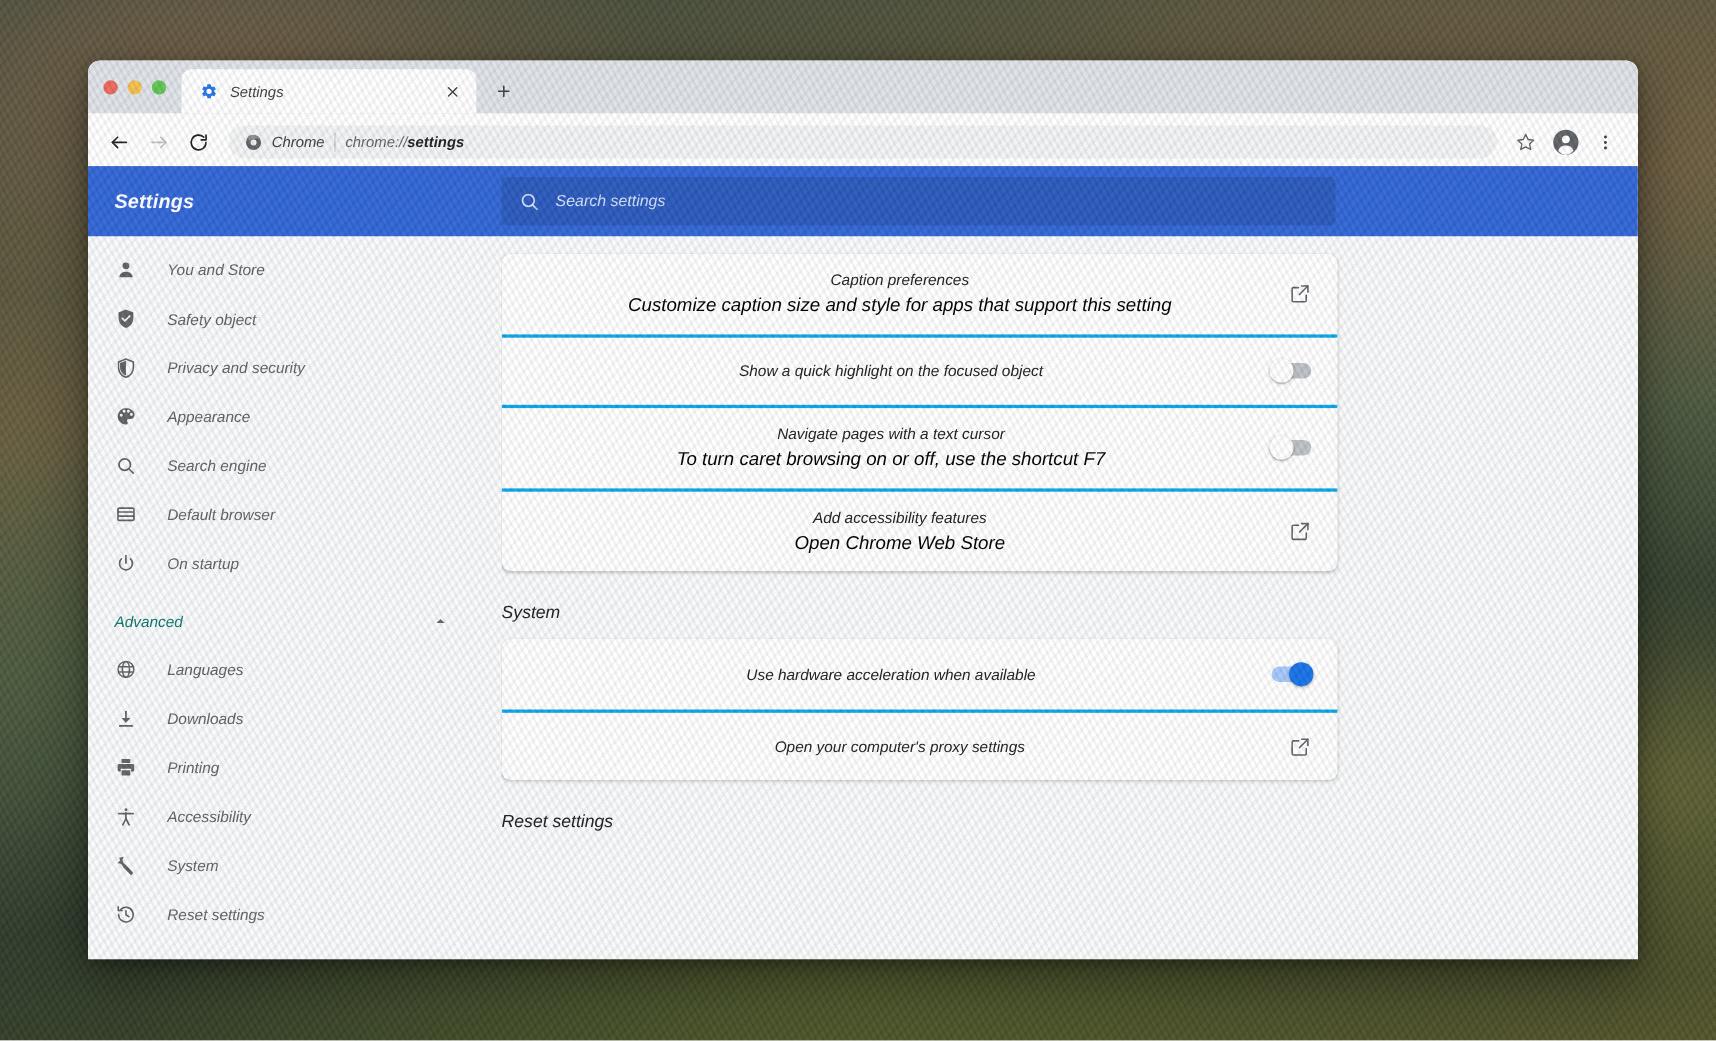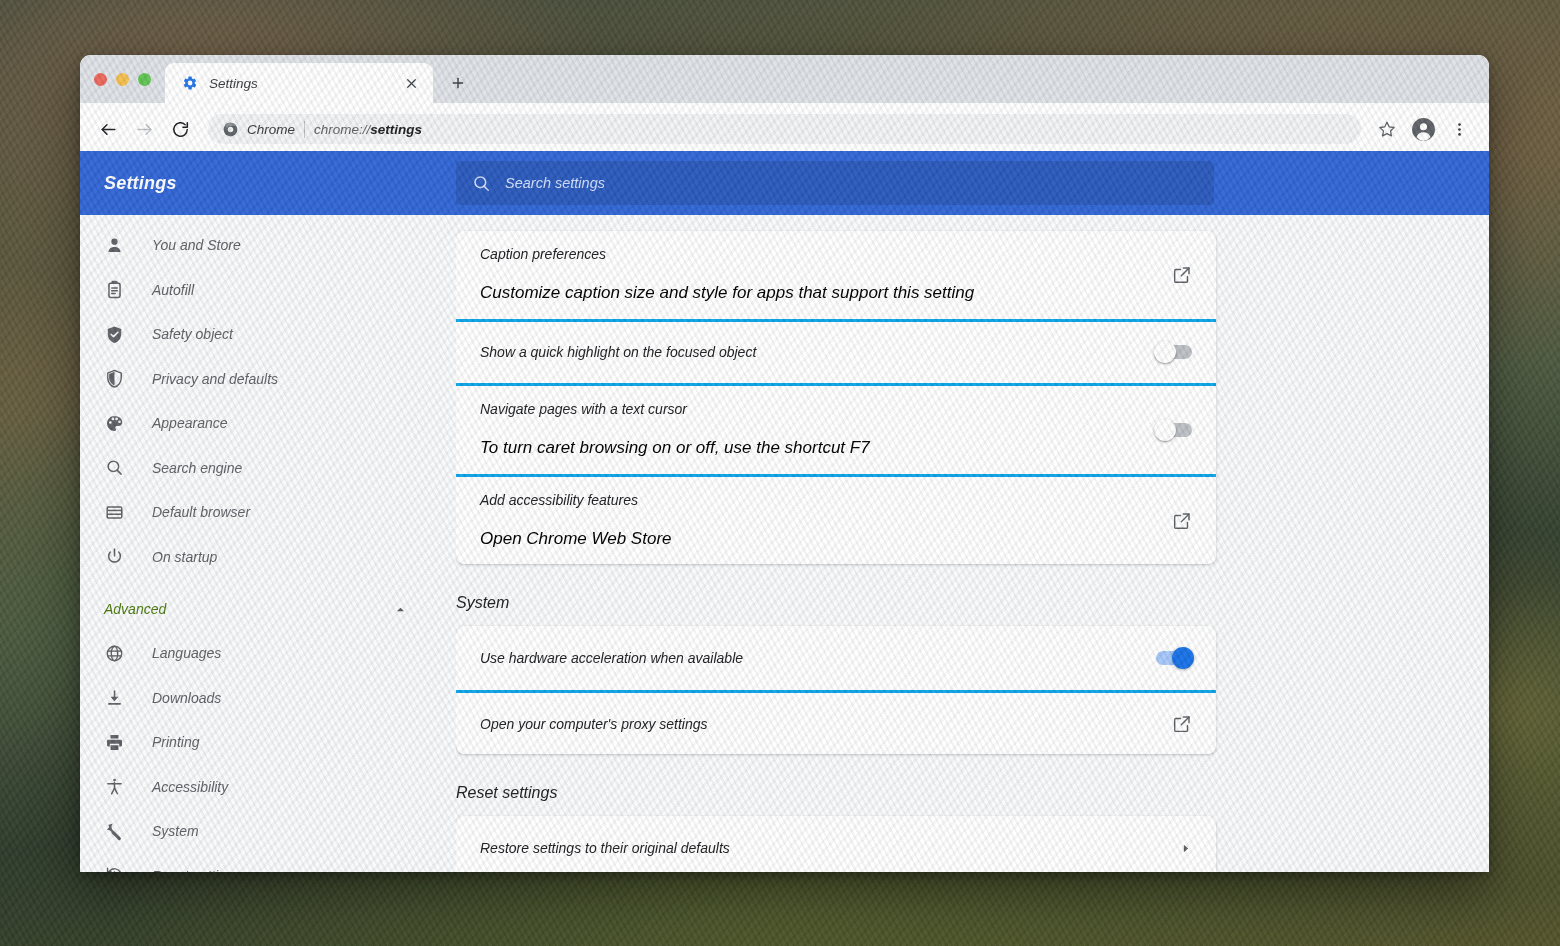--- a/index.html
+++ b/index.html
@@ -208,21 +208,21 @@
   }
   .nav-section-header {
     height: 44px;
     display: flex;
     align-items: center;
     padding: 0 24px 0 24px;
     margin-top: 8px;
   }
   .nav-section-label {
     font-size: 14px;
-    color: #4d7c0f;
+    color: #0f766e;
     font-weight: 500;
     flex: 1 1 auto;
   }
   .nav-section-arrow {
     width: 20px; height: 20px;
     display: flex; align-items: center; justify-content: center;
     color: #5f6368;
     margin-right: 22px;
   }
 
@@ -253,23 +253,24 @@
     min-height: 64px;
     border-top: 3px solid #0ea5e9;
   }
   .row:first-child { border-top: none; }
   .row.tall { min-height: 72px; }
   .row-text {
     flex: 1 1 auto;
     display: flex;
     flex-direction: column;
     justify-content: center;
-    gap: 18px;
+    gap: 3px;
     padding: 14px 0;
     min-width: 0;
+    align-items: center;
   }
   .row-title {
     font-size: 14px;
     color: #202124;
     line-height: 1.35;
   }
   .row-sub {
     font-size: 17px;
     color: #000000;
     line-height: 1.35;
@@ -419,51 +420,39 @@
         <div class="nav-item">
           <span class="nav-icon">
             <svg width="19" height="19" viewBox="0 0 24 24" fill="currentColor">
               <circle cx="12" cy="7.2" r="4"></circle>
               <path d="M4.4 20.3c0-4 3.4-6.4 7.6-6.4s7.6 2.4 7.6 6.4z"></path>
             </svg>
           </span>
           <span class="nav-label">You and Store</span>
         </div>
 
-        <div class="nav-item">
-          <span class="nav-icon">
-            <svg width="19" height="19" viewBox="0 0 24 24" fill="none" stroke="currentColor" stroke-width="1.9">
-              <rect x="5" y="4" width="14" height="18" rx="2"></rect>
-              <path d="M9 4V3a1 1 0 0 1 1-1h4a1 1 0 0 1 1 1v1z" fill="currentColor"></path>
-              <line x1="8.5" y1="10" x2="15.5" y2="10" stroke-linecap="round"></line>
-              <line x1="8.5" y1="13.5" x2="15.5" y2="13.5" stroke-linecap="round"></line>
-              <line x1="8.5" y1="17" x2="13" y2="17" stroke-linecap="round"></line>
-            </svg>
-          </span>
-          <span class="nav-label">Autofill</span>
-        </div>
 
         <div class="nav-item">
           <span class="nav-icon">
             <svg width="19" height="19" viewBox="0 0 24 24">
               <path d="M12 1.8 3.5 5.2v6.2c0 5.3 3.6 10.2 8.5 11.4 4.9-1.2 8.5-6.1 8.5-11.4V5.2z" fill="currentColor"></path>
               <polyline points="7.8,11.8 10.7,14.7 16.2,9.2" fill="none" stroke="#f8f9fa" stroke-width="2" stroke-linecap="round" stroke-linejoin="round"></polyline>
             </svg>
           </span>
           <span class="nav-label">Safety object</span>
         </div>
 
         <div class="nav-item">
           <span class="nav-icon">
             <svg width="19" height="19" viewBox="0 0 24 24">
               <path d="M12 1.8 3.5 5.2v6.2c0 5.3 3.6 10.2 8.5 11.4 4.9-1.2 8.5-6.1 8.5-11.4V5.2z" fill="none" stroke="currentColor" stroke-width="1.8" stroke-linejoin="round"></path>
               <path d="M12 3.6v17.2c-3.9-1.2-6.8-5.3-6.8-9.6V6.4z" fill="currentColor"></path>
             </svg>
           </span>
-          <span class="nav-label">Privacy and defaults</span>
+          <span class="nav-label">Privacy and security</span>
         </div>
 
         <div class="nav-item">
           <span class="nav-icon">
             <svg width="19" height="19" viewBox="0 0 24 24" fill="currentColor">
               <path d="M12 2.5C6.8 2.5 2.6 6.7 2.6 12s4.2 9.5 9.4 9.5c1.2 0 2-.8 2-1.9 0-.5-.2-1-.5-1.3-.3-.4-.5-.8-.5-1.3 0-1 .9-1.9 2-1.9h2.2c2.6 0 4.7-2.1 4.7-4.7 0-4.5-4.5-8-10-8zM6.7 12.4a1.7 1.7 0 1 1 0-3.4 1.7 1.7 0 0 1 0 3.4zm3.2-4.5a1.7 1.7 0 1 1 0-3.4 1.7 1.7 0 0 1 0 3.4zm4.8 0a1.7 1.7 0 1 1 0-3.4 1.7 1.7 0 0 1 0 3.4zm3.5 3.6a1.7 1.7 0 1 1 0-3.4 1.7 1.7 0 0 1 0 3.4z"></path>
             </svg>
           </span>
           <span class="nav-label">Appearance</span>
         </div>
@@ -657,31 +646,17 @@
                   <path d="M13.6 3.6H20.4V10.4"></path>
                   <path d="M20.4 3.6 11.2 12.8"></path>
                   <path d="M18.6 13.8v5.6a1.4 1.4 0 0 1-1.4 1.4H4.6a1.4 1.4 0 0 1-1.4-1.4V6.8a1.4 1.4 0 0 1 1.4-1.4h5.6"></path>
                 </svg>
               </span>
             </div>
           </div>
         </section>
 
         <h2 class="section-title">Reset settings</h2>
-        <section class="card">
-          <div class="row">
-            <div class="row-text">
-              <div class="row-title">Restore settings to their original defaults</div>
-            </div>
-            <div class="row-action">
-              <span class="chev-icon">
-                <svg width="13" height="13" viewBox="0 0 24 24" fill="currentColor">
-                  <polygon points="9,5 17,12 9,19"></polygon>
-                </svg>
-              </span>
-            </div>
-          </div>
-        </section>
 
       </main>
     </div>
   </div>
 </div>
 
 </body></html>

